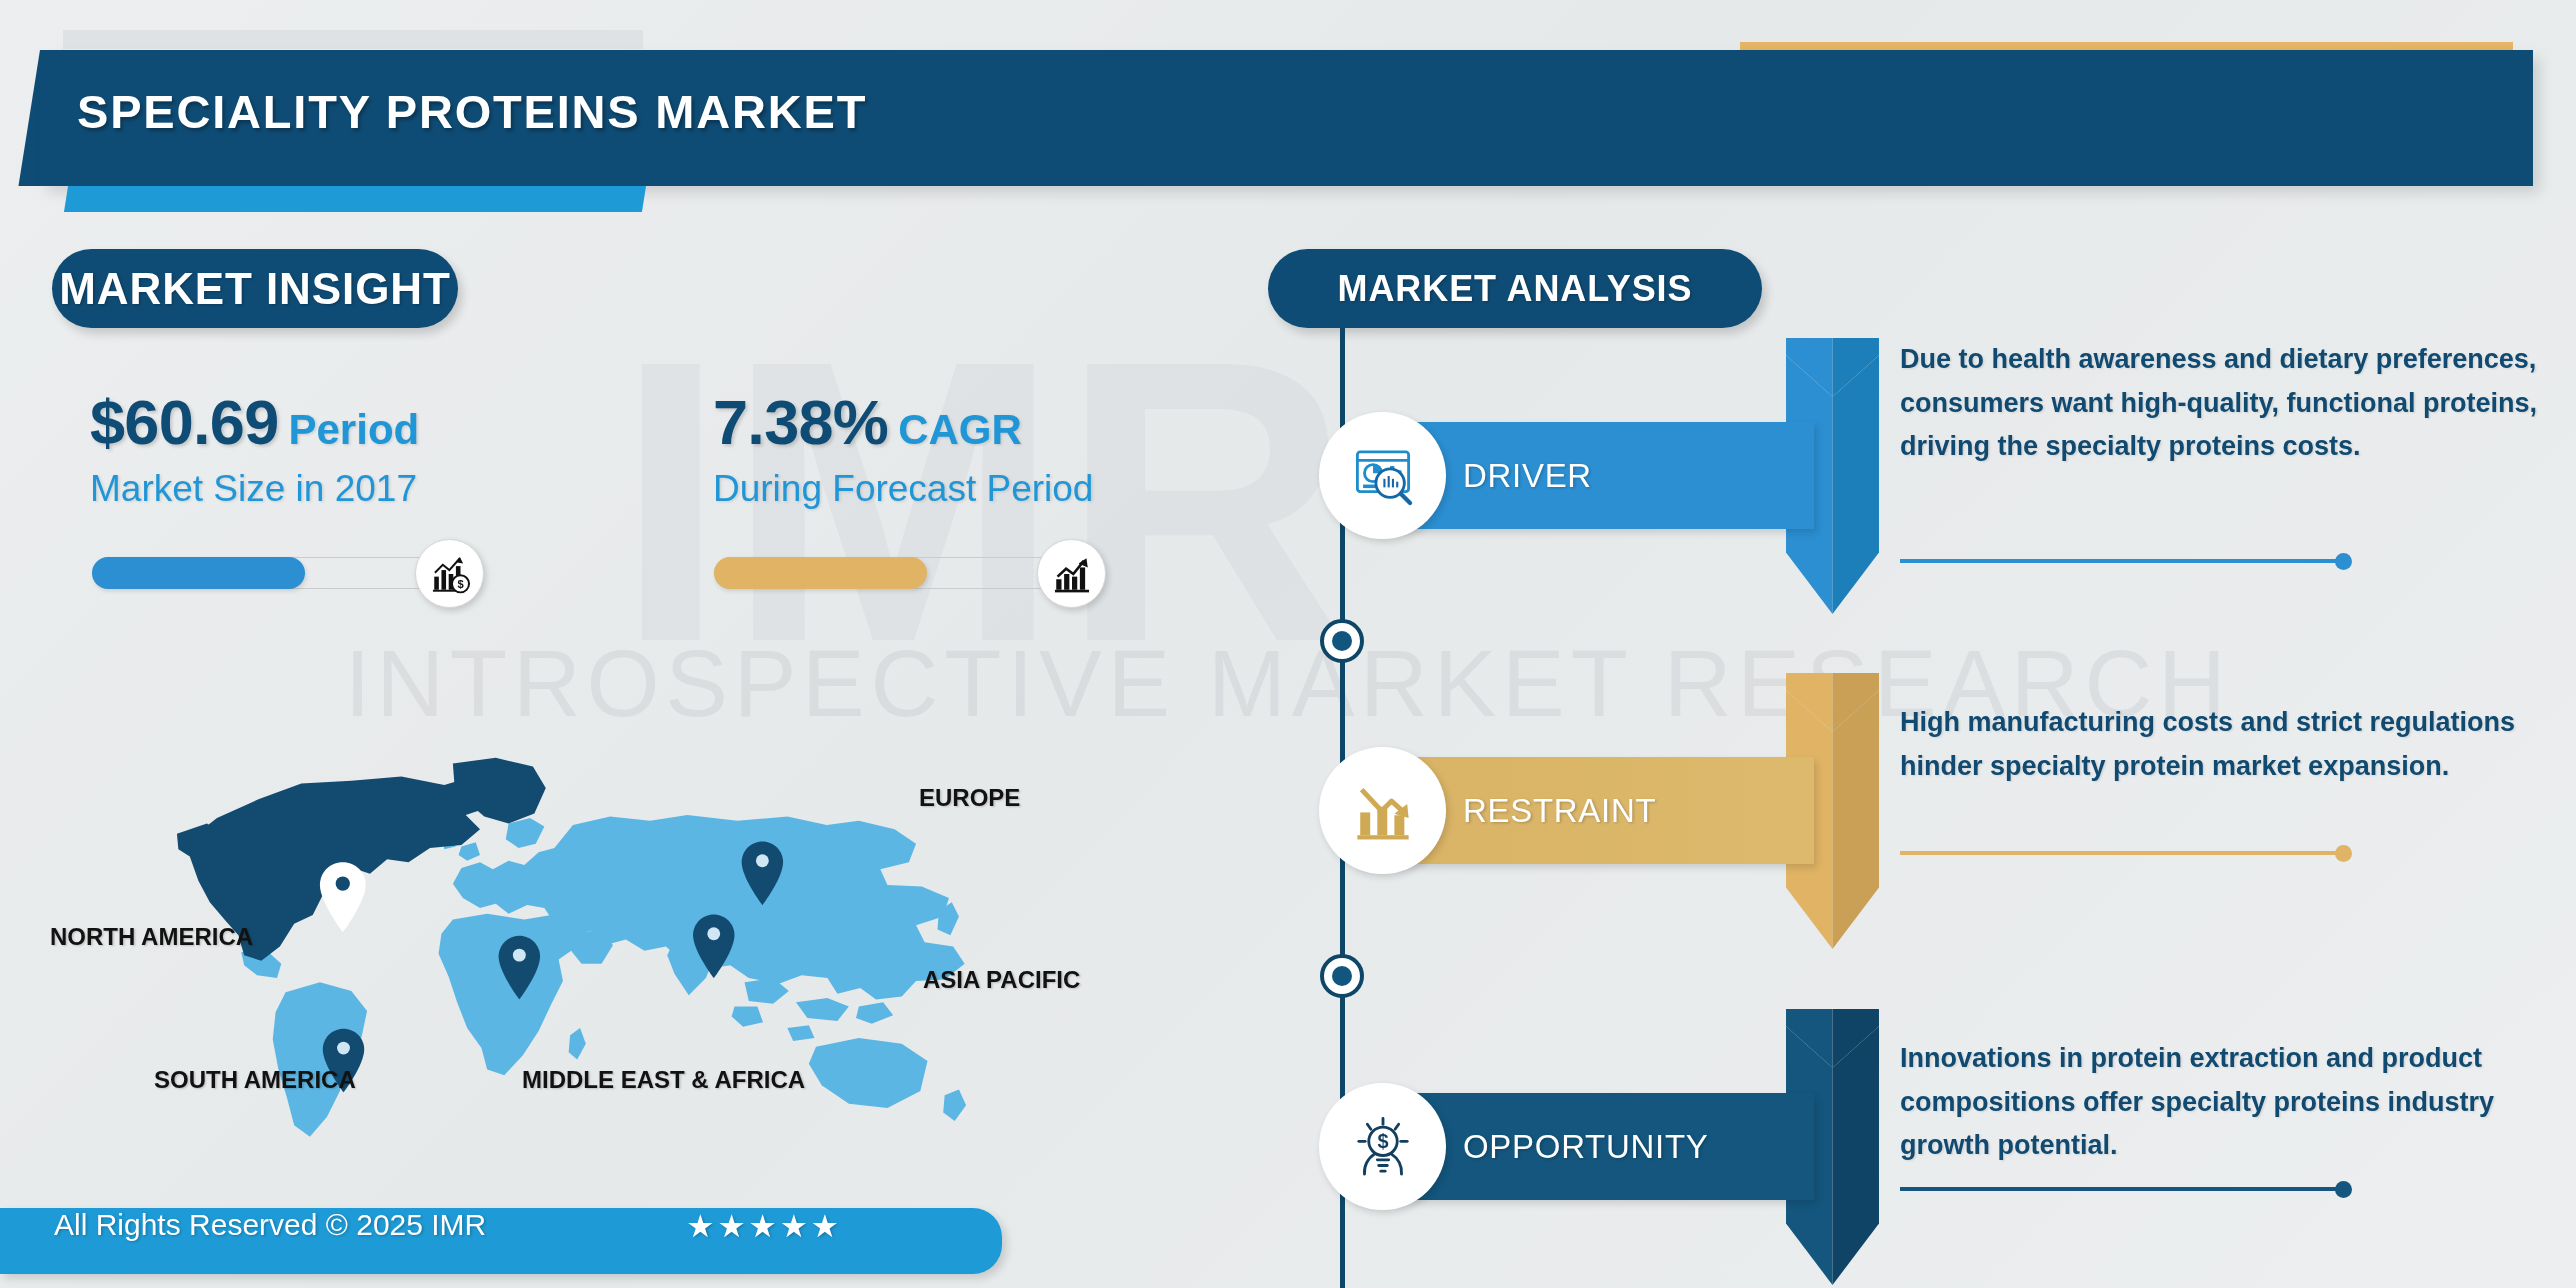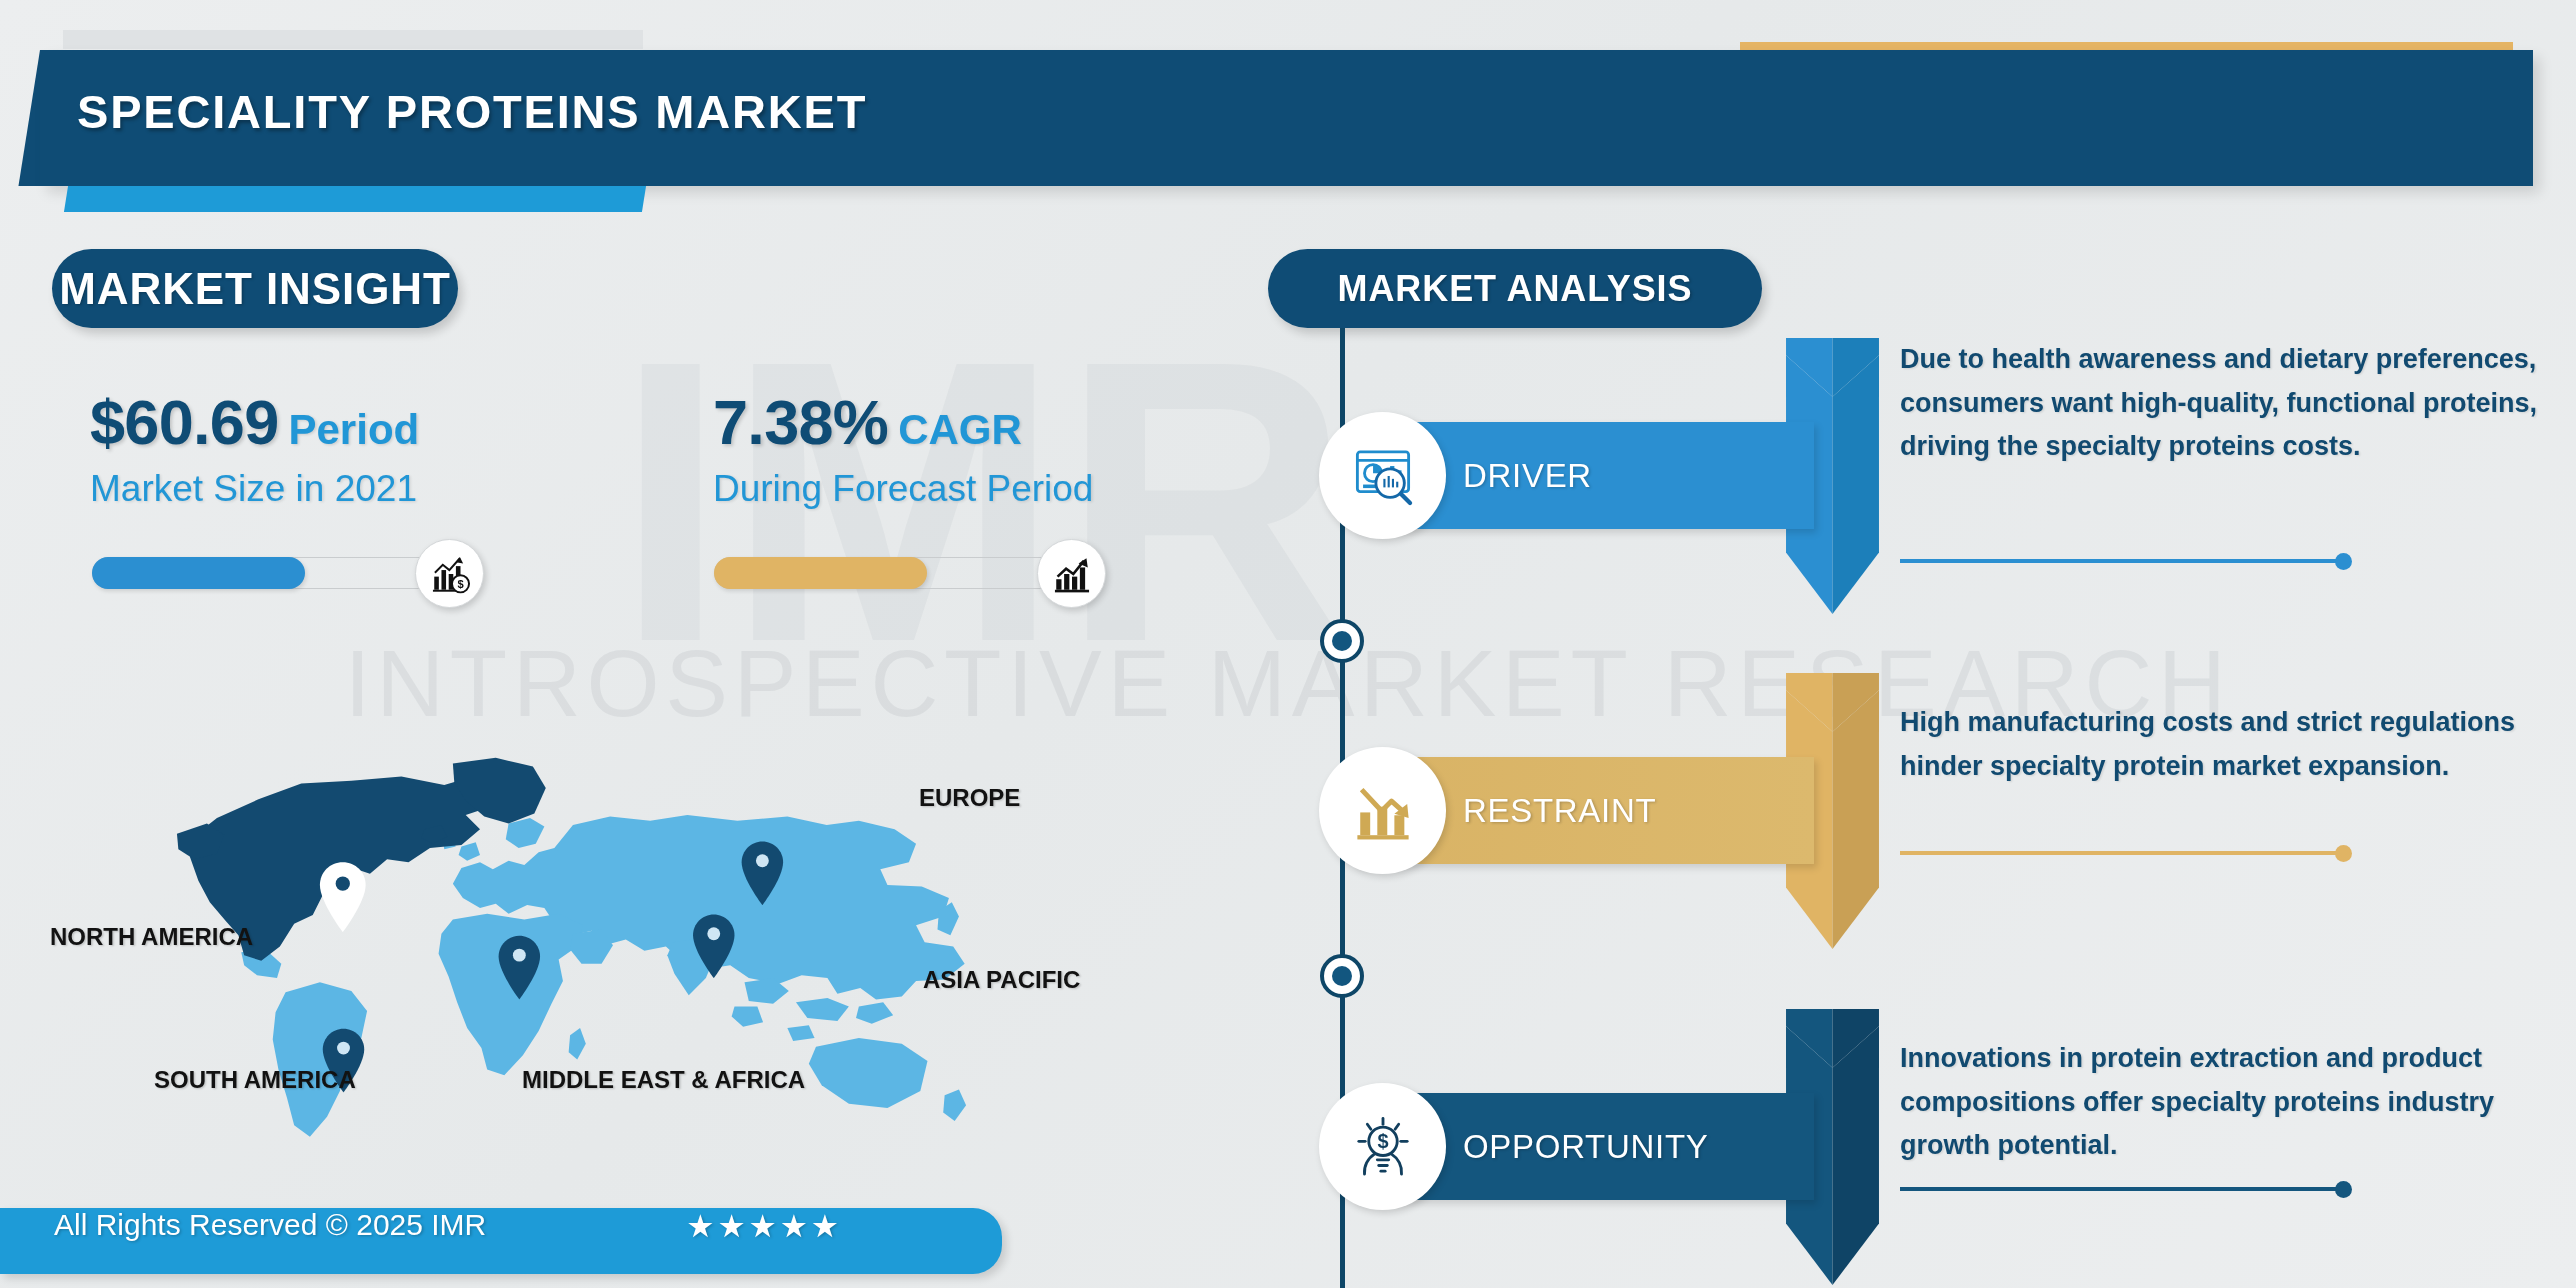--- a/index.html
+++ b/index.html
@@ -221,21 +221,21 @@
   <div class="hdr-gold"></div>
   <div class="hdr-notch-l"></div>
   <div class="hdr-band"></div>
   <div class="hdr-title">SPECIALITY PROTEINS MARKET</div>
   <div class="hdr-under"></div>
 
   <div class="pill" id="pill-insight">MARKET INSIGHT</div>
 
   <div class="stat" id="stat-size">
     <span class="stat-value">$60.69</span><span class="stat-unit">Period</span>
-    <div class="stat-label">Market Size in 2021</div>
+    <div class="stat-label">Market Size in 2017</div>
   </div>
 
   <div class="stat" id="stat-cagr">
     <span class="stat-value">7.38%</span><span class="stat-unit">CAGR</span>
     <div class="stat-label">During Forecast Period</div>
   </div>
 
   <div class="bar-wrap" id="bar-size">
     <div class="bar-track"></div>
     <div class="bar-fill" id="fill-size"></div>

